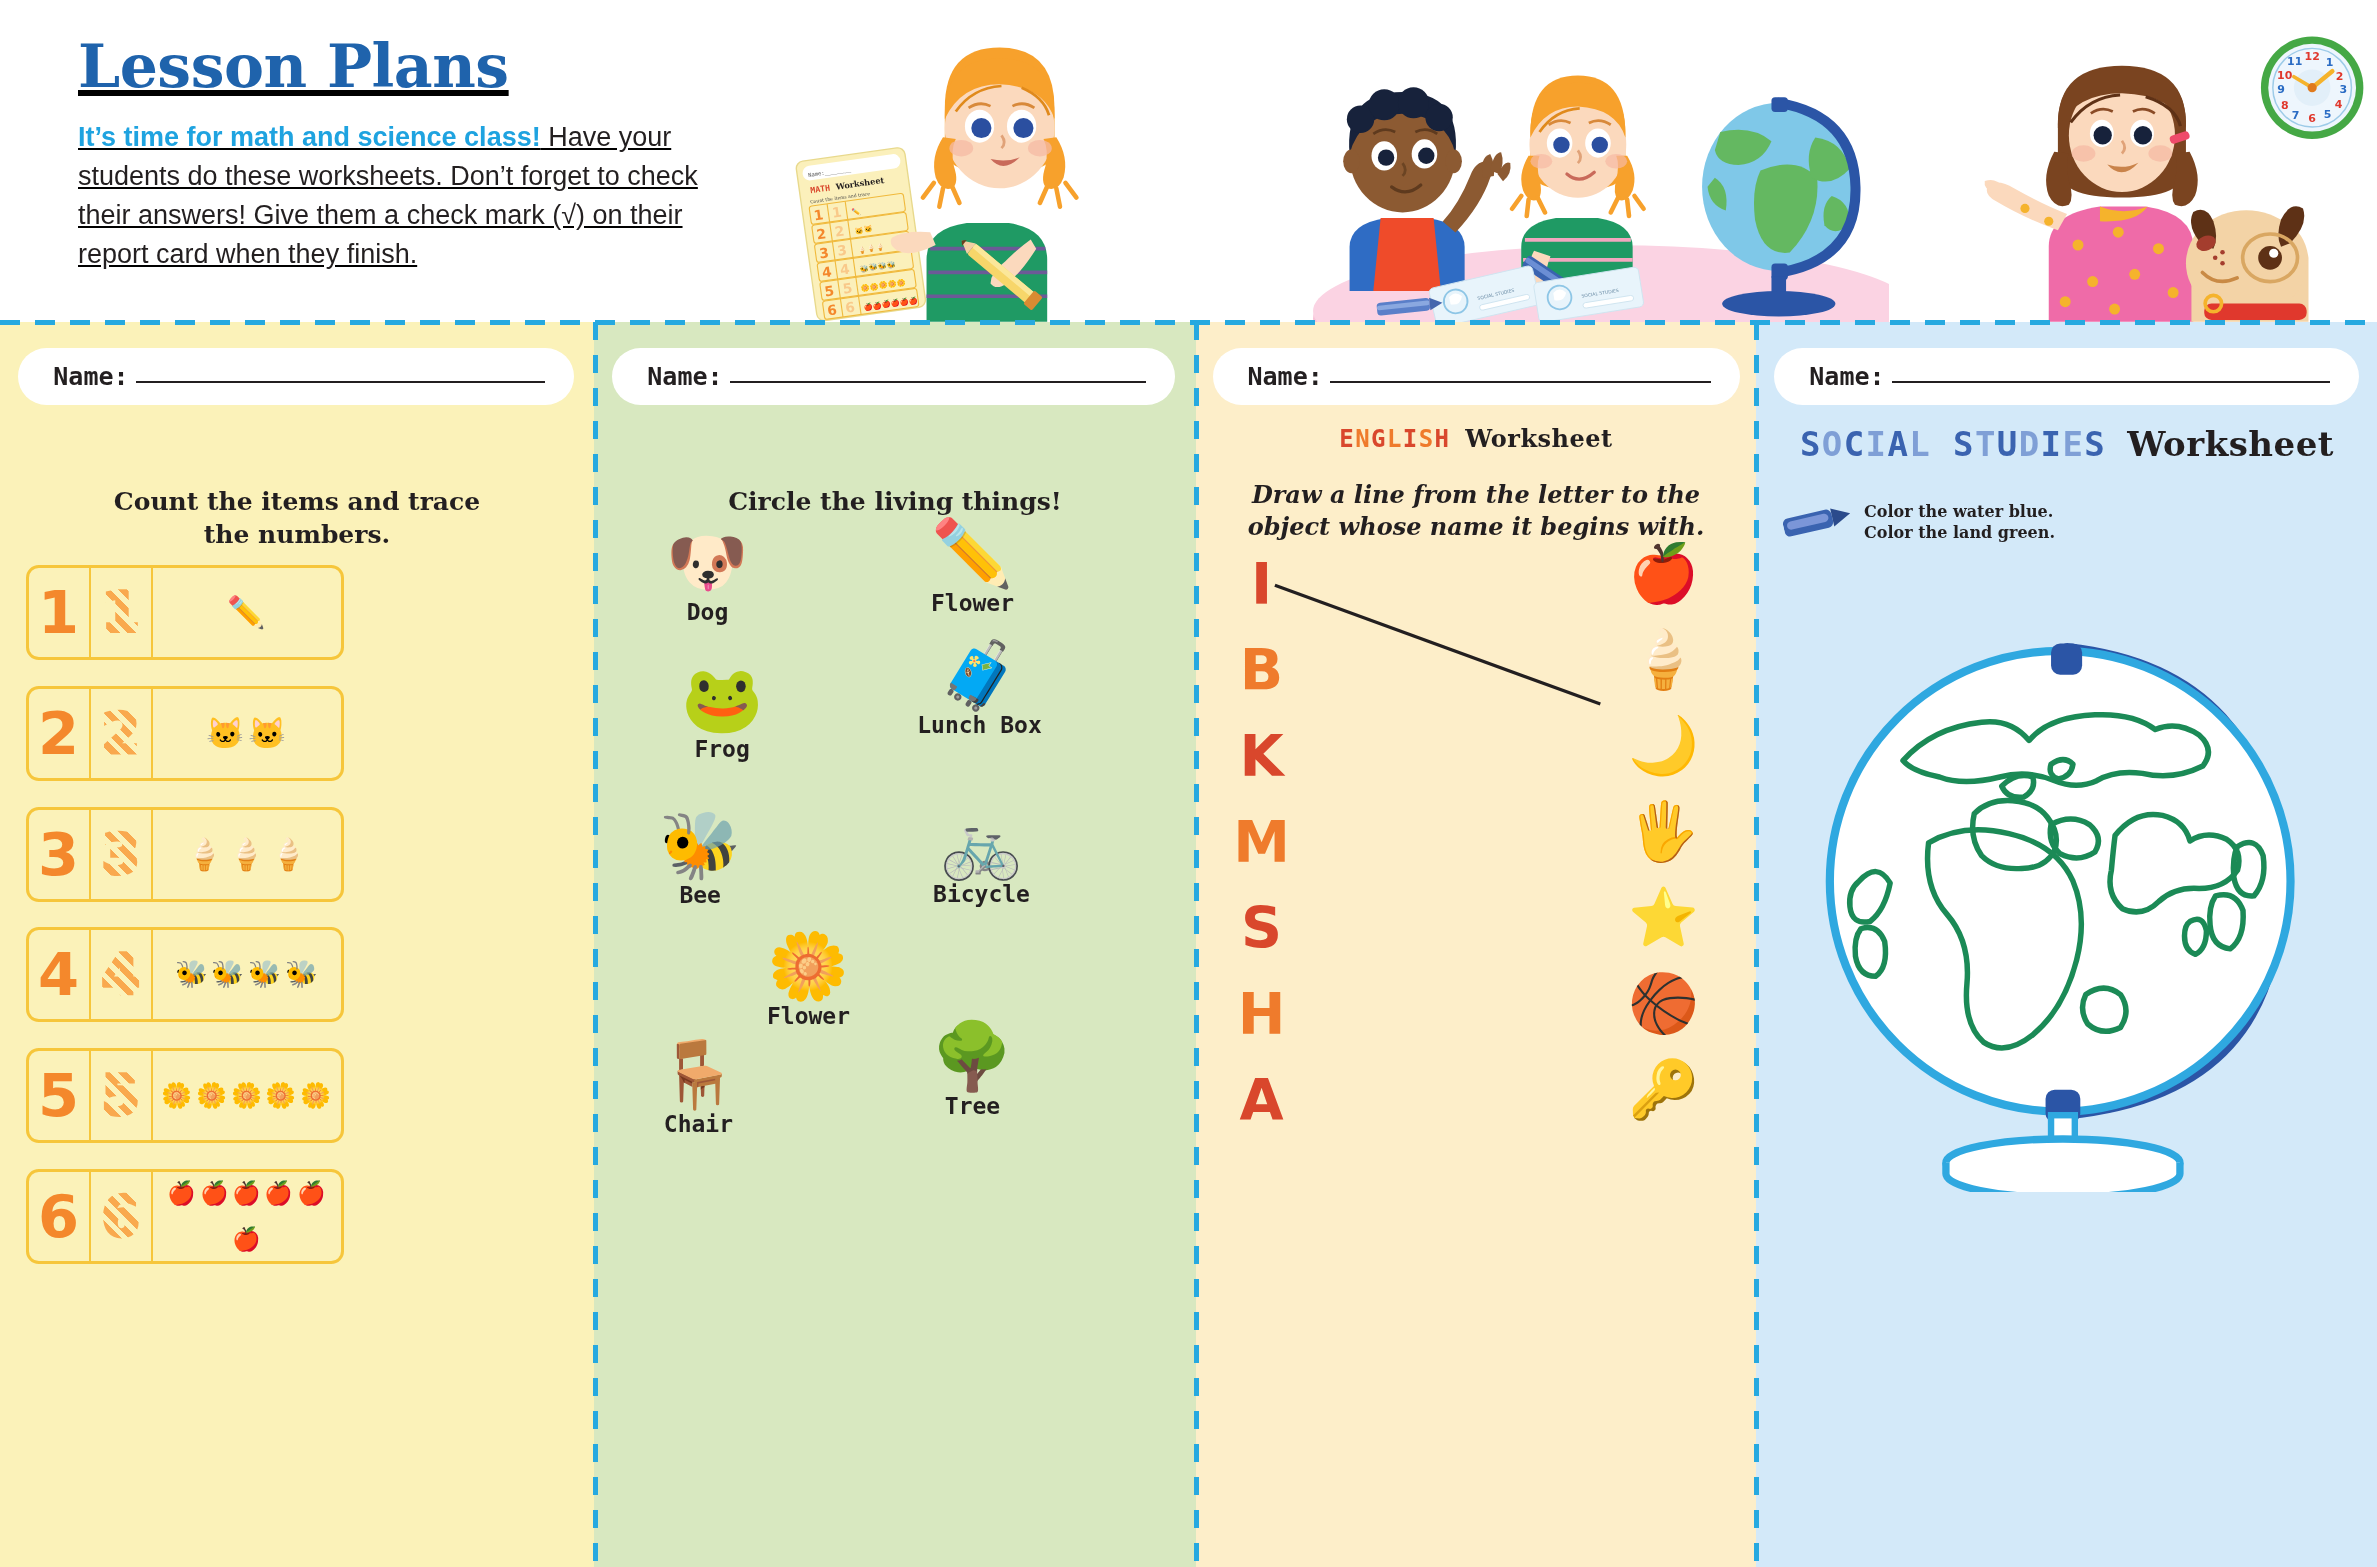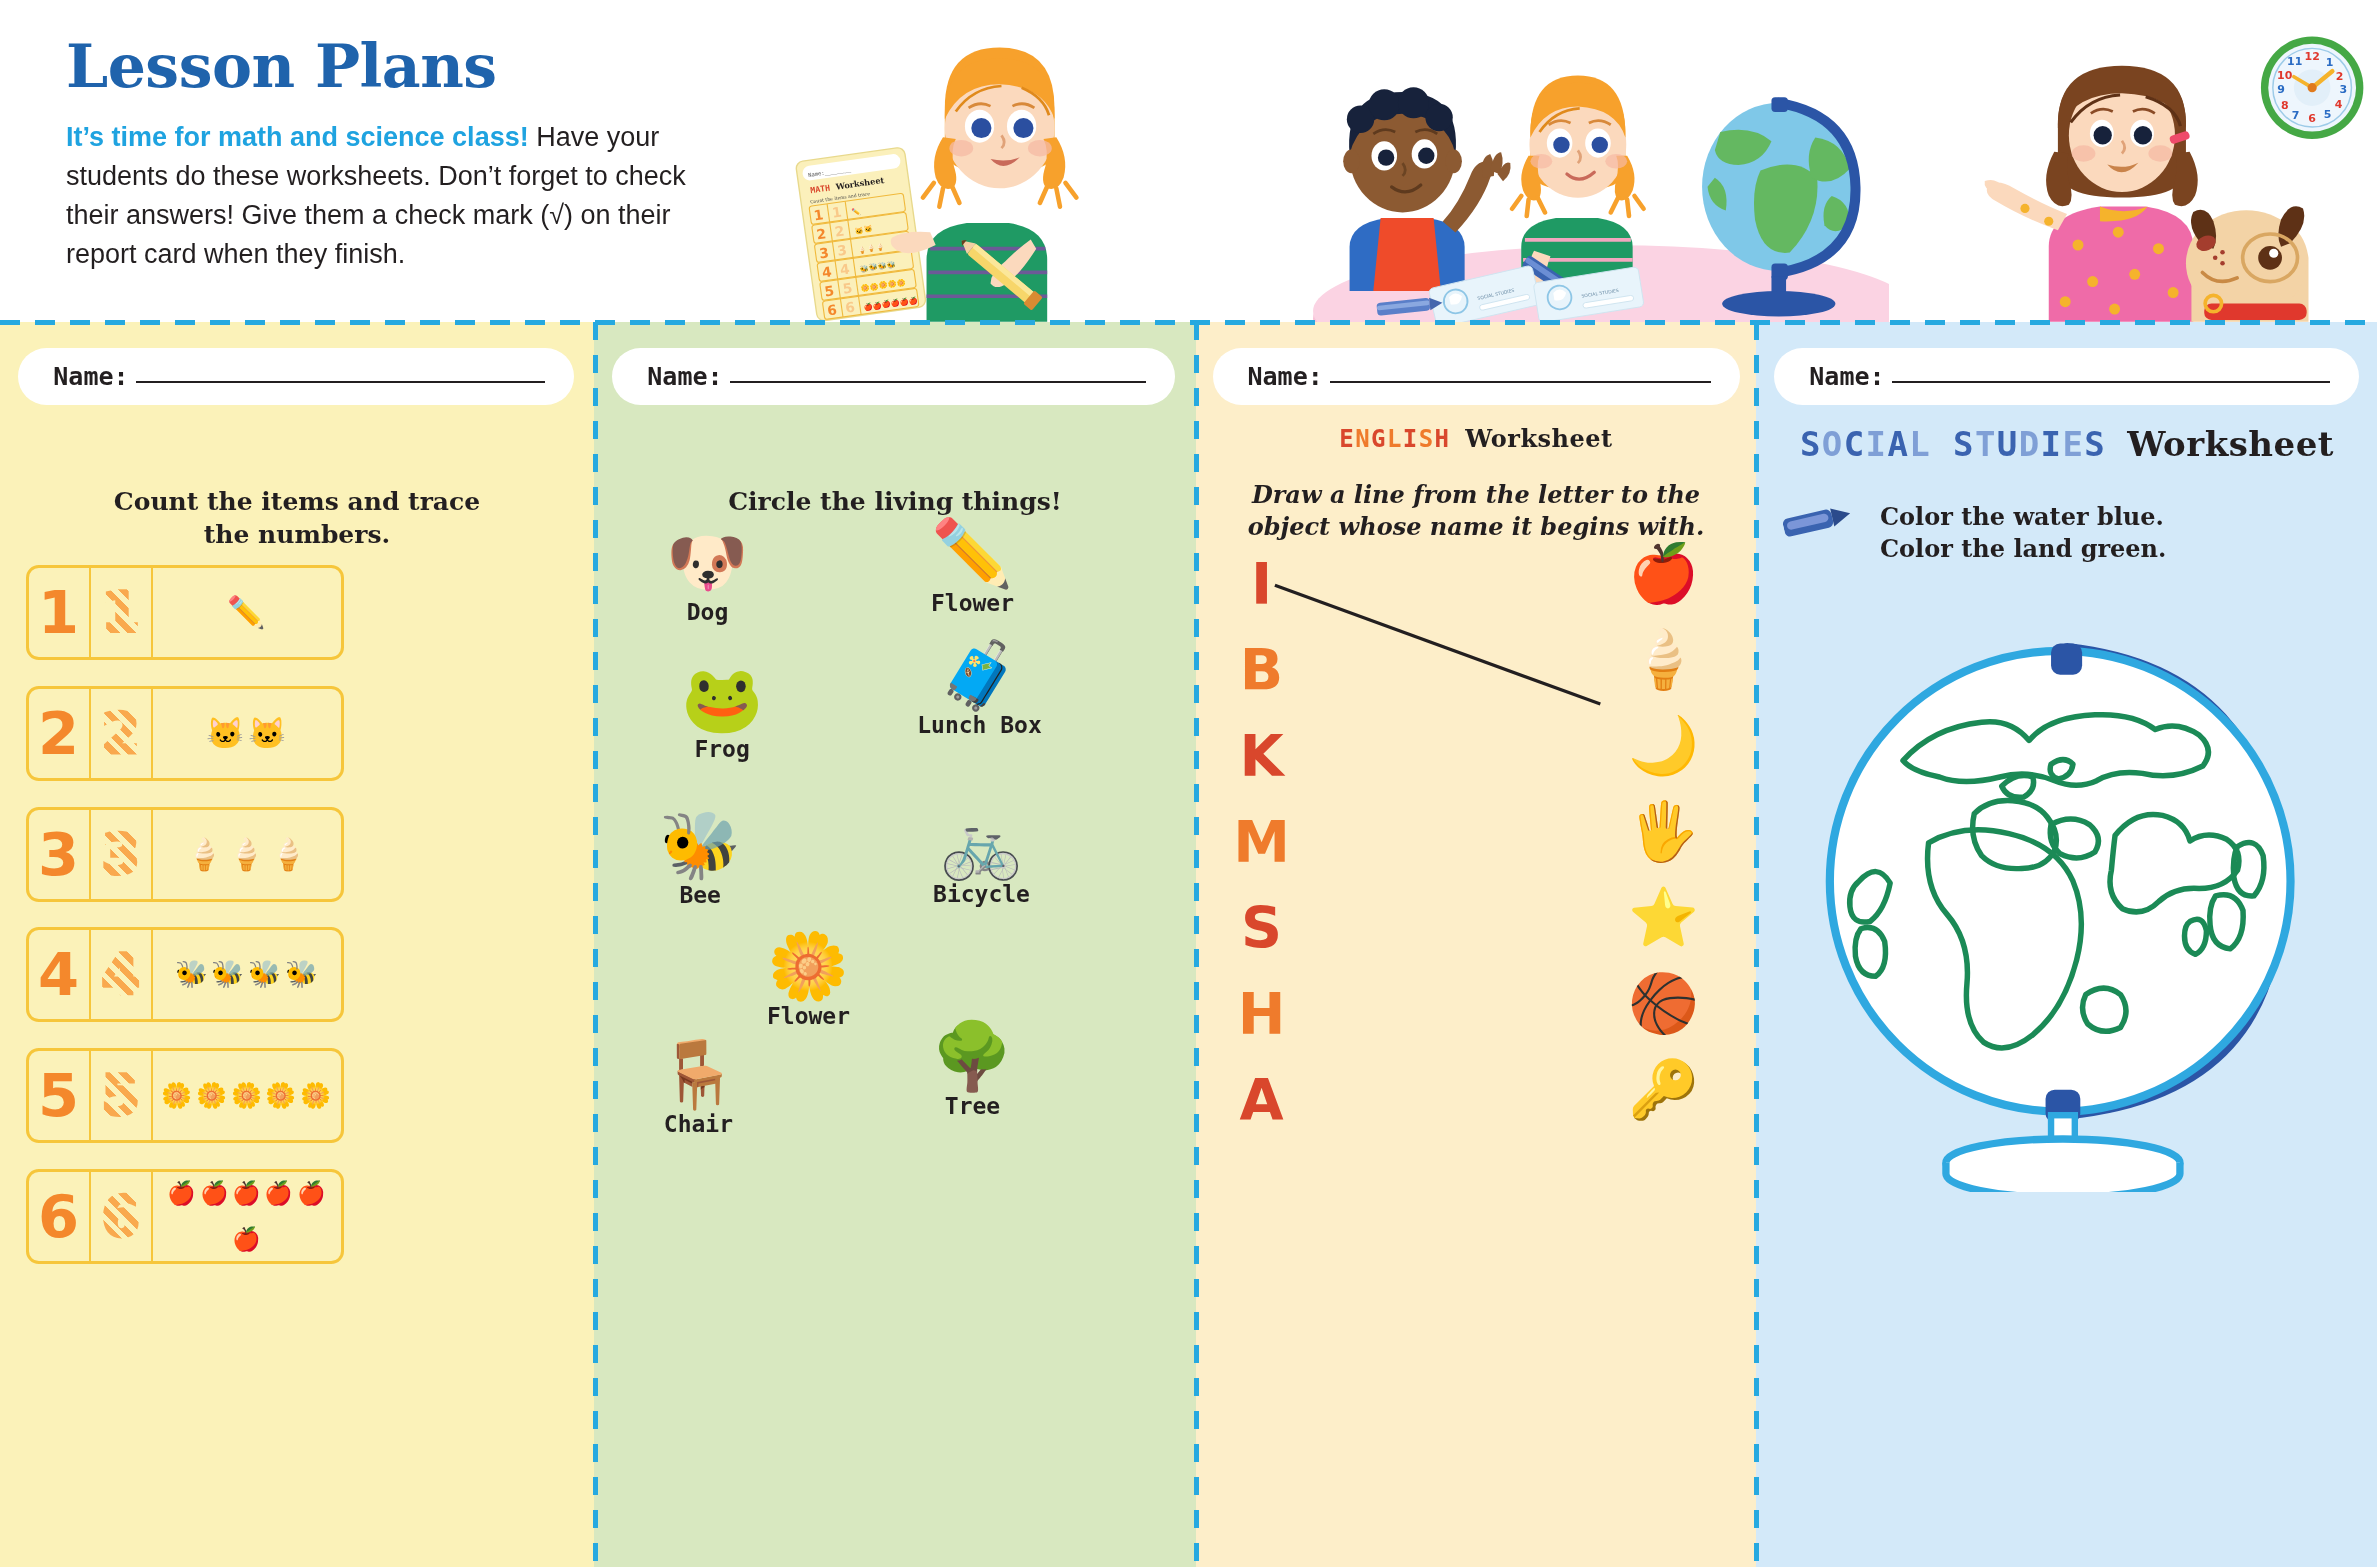--- a/index.html
+++ b/index.html
@@ -8,21 +8,21 @@
     font-family: "Liberation Sans", sans-serif;
     background: #ffffff;
     position: relative;
   }
 
   
   #header {
     position: absolute; left: 0; top: 0; width: 2377px; height: 322px;
     background: #ffffff; overflow: hidden;
   }
-  #header-text { position: absolute; left: 66px; top: 35px; width: 640px; }
+  #header-text { position: absolute; left: 78px; top: 35px; width: 640px; text-decoration: underline; }
   #page-title {
     font-family: "DejaVu Serif", serif;
     font-weight: bold;
     font-size: 60px;
     color: #1f63ac;
     letter-spacing: -0.5px;
     line-height: 1.05;
   }
   #intro { margin-top: 20px; font-size: 27px; line-height: 1.45; color: #231f20;
            font-family: "Liberation Sans", sans-serif; max-width: 640px; }
@@ -626,21 +626,21 @@
   <div class="wtitle" style="font-size:34px;">
     <span class="subj" style="color:#4e75c0"><span style="color: rgb(58, 99, 176);">S</span><span style="color: rgb(127, 159, 214);">O</span><span style="color: rgb(58, 99, 176);">C</span><span style="color: rgb(127, 159, 214);">I</span><span style="color: rgb(58, 99, 176);">A</span><span style="color: rgb(127, 159, 214);">L</span><span> </span><span style="color: rgb(58, 99, 176);">S</span><span style="color: rgb(127, 159, 214);">T</span><span style="color: rgb(58, 99, 176);">U</span><span style="color: rgb(127, 159, 214);">D</span><span style="color: rgb(58, 99, 176);">I</span><span style="color: rgb(127, 159, 214);">E</span><span style="color: rgb(58, 99, 176);">S</span></span>
     <span class="ws">Worksheet</span>
   </div>
 
   <svg id="crayon-icon" viewBox="0 0 74 26">
     <rect x="0" y="3" width="54" height="20" rx="6" fill="#3a63b0"></rect>
     <rect x="4" y="7" width="46" height="9" rx="4.5" fill="#7b96d8"></rect>
     <polygon points="54,3 74,13 54,23" fill="#2b4b8c"></polygon>
   </svg>
-  <div id="social-instr" class="winstr" style="position:absolute; white-space:pre-line; text-align:left; font-size:24px;margin-left:16px;">Color the water blue.
+  <div id="social-instr" class="winstr" style="position:absolute; white-space:pre-line; text-align:left; font-size:16px;">Color the water blue.
 Color the land green.</div>
 
   <div id="globe-wrap">
     <svg viewBox="0 0 600 640" width="549" height="585">
 
       <path d="M300 48 Q520 72 528 300 Q536 528 300 552" fill="none" stroke="#2b55a6" stroke-width="17" stroke-linecap="round"></path>
 
       <circle cx="292" cy="300" r="252" fill="#ffffff" stroke="#2fa8e0" stroke-width="9"></circle>
 
       <g fill="none" stroke="#1b8a56" stroke-width="6" stroke-linejoin="round" stroke-linecap="round">

